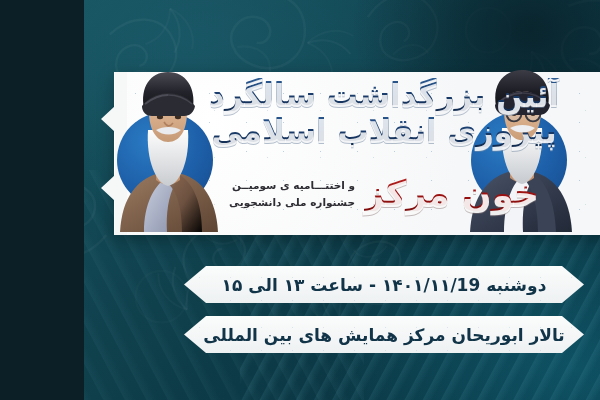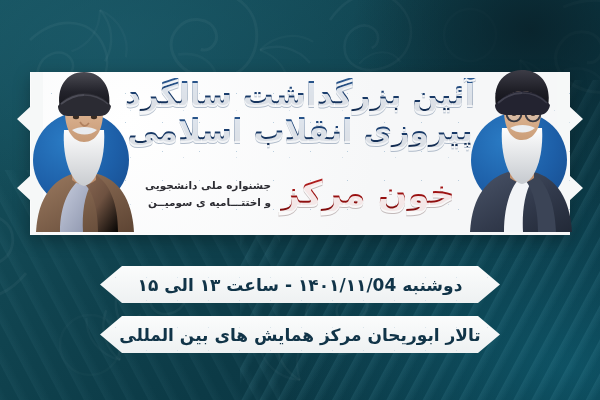--- a/index.html
+++ b/index.html
@@ -3,21 +3,21 @@
 <meta charset="utf-8">
 <title>Event Poster</title>
 <style>
   html, body {
     margin: 0;
     padding: 0;
     background: #0d1f26;
   }
   .poster {
     position: relative;
-    width: 600px;
+    width: 516px;
     height: 400px;
     overflow: hidden;
     font-family: "DejaVu Sans", "Liberation Sans", sans-serif;
     background:
       radial-gradient(ellipse 90% 70% at 20% 10%, rgba(30,95,112,0.55) 0%, rgba(0,0,0,0) 62%),
       radial-gradient(ellipse 80% 80% at 95% 92%, rgba(18,112,135,0.50) 0%, rgba(0,0,0,0) 60%),
       linear-gradient(140deg, #17535f 0%, #10434f 38%, #0c3a46 62%, #0a3340 100%);
   }
 
   
@@ -376,28 +376,28 @@
   </div>
 
   <div class="headline">
     <div class="line-1">آئین بزرگداشت سالگرد</div>
     <div class="line-2">پیروزی انقلاب اسلامی</div>
   </div>
 
   <div class="third-row">
     <div class="festival-name">خون مرکز</div>
     <div class="sub-lines">
+      <div>و اختتـــامیه ی سومیــن</div>
       <div>جشنواره ملی دانشجویی</div>
-      <div>و اختتـــامیه ی سومیــن</div>
     </div>
   </div>
 
   <div class="info-bar info-bar-date">
     <div class="info-bar-speckle"></div>
-    <span class="bar-text">دوشنبه ۱۴۰۱/۱۱/04 - ساعت ۱۳ الی ۱۵</span>
+    <span class="bar-text">دوشنبه ۱۴۰۱/۱۱/19 - ساعت ۱۳ الی ۱۵</span>
   </div>
 
   <div class="info-bar info-bar-venue">
     <div class="info-bar-speckle"></div>
     <span class="bar-text">تالار ابوریحان مرکز همایش های بین المللی</span>
   </div>
 
 </div>
 
 </body></html>

